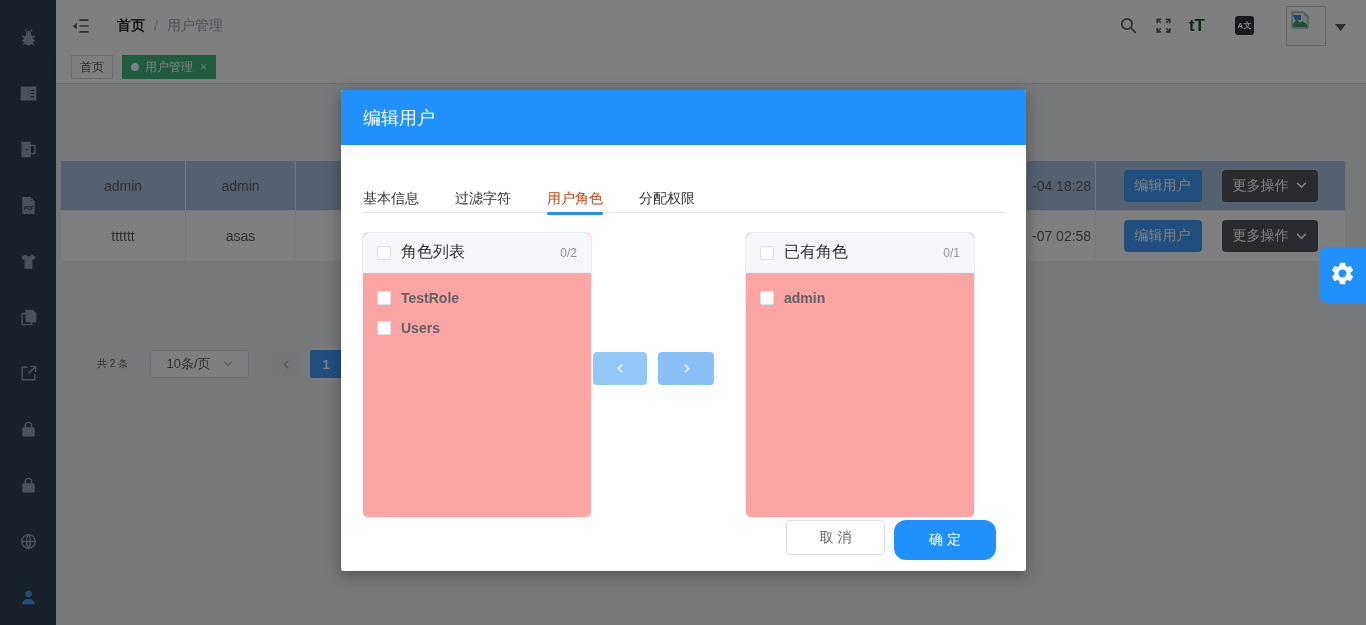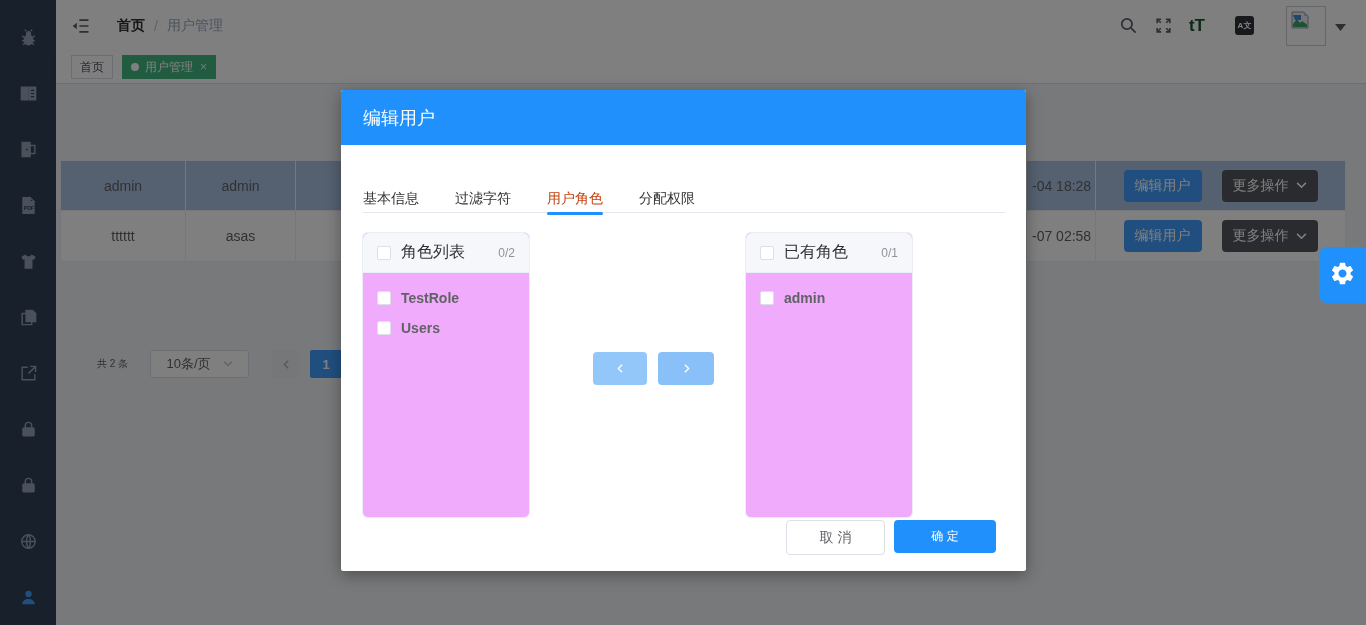--- a/index.html
+++ b/index.html
@@ -69,36 +69,36 @@
   
   .overlay { position:absolute; inset:0; background:rgba(0,0,0,0.5); z-index:10; }
   .modal { position:absolute; left:341px; top:90px; width:685px; height:481px; background:#fff; border-radius:2px; box-shadow:0 4px 16px rgba(0,0,0,.35); z-index:20; }
   .modal-header { height:55px; background:#2090fc; border-radius:2px 2px 0 0; display:flex; align-items:center; padding-left:22px; }
   .modal-title { color:#fff; font-size:18px; }
   .modal-tabs { position:absolute; left:22px; right:21px; top:98px; height:25px; border-bottom:1px solid #e4e7ed; display:flex; }
   .mtab { margin-right:36px; font-size:14px; color:#303133; line-height:21px; position:relative; cursor:pointer; }
   .mtab.active { color:#c2410c;text-align:center; }
   .mtab.active::after { content:""; position:absolute; left:0; right:0; bottom:-3px; height:3px; background:#2090fc; border-radius:2px; }
 
-  .panel { position:absolute; top:142px; width:168px; height:286px; border:1px solid #ebeef5; border-radius:6px; background:#f0abfc; }
+  .panel { position:absolute; top:142px; width:230px; height:286px; border:1px solid #ebeef5; border-radius:6px; background:#fca5a5; }
   .panel.source { left:21px; } .panel.target { left:404px; }
   .panel-header { height:40px; background:#f5f7fa; border-bottom:1px solid #ebeef5; border-radius:6px 6px 0 0; display:flex; align-items:center; padding:0 14px; }
   .checkbox { width:14px; height:14px; border:1px solid #dcdfe6; border-radius:2px; background:#fff; flex:none; cursor:pointer; }
   .panel-title { font-size:16px; color:#303133; margin-left:10px; }
   .panel-count { margin-left:auto; font-size:12px; color:#909399; }
   .panel-list { padding-top:10px; }
   .panel-item { height:30px; display:flex; align-items:center; padding:0 14px; cursor:pointer; }
   .item-label { margin-left:10px; font-size:14px; font-weight:600; color:#606266; }
 
   .tbtn { position:absolute; top:262px; height:33px; border:none; border-radius:4px; background:#93c7f9; color:#fff; display:flex; align-items:center; justify-content:center; cursor:default; }
   .tbtn.to-source { left:252px; width:54px; }
   .tbtn.to-target { left:317px; width:56px; background:#8ac0f8; }
 
   .btn-cancel { position:absolute; left:445px; top:430px; width:99px; height:35px; background:#fff; border:1px solid #dcdfe6; border-radius:4px; color:#606266; font-size:14px; cursor:pointer; font-family:inherit; }
-  .btn-confirm { position:absolute; left:553px; top:430px; width:102px; height:33px; background:#2090fc; border:none; border-radius:4px; color:#fff; font-size:12px; cursor:pointer; font-family:inherit; }
+  .btn-confirm { position:absolute; left:553px; top:430px; width:102px; height:40px; background:#2090fc; border:none; border-radius:12px; color:#fff; font-size:14px; cursor:pointer; font-family:inherit; }
 
   .fab { position:absolute; left:1319px; top:247px; width:47px; height:56px; background:#2090fc; border-radius:8px 0 0 8px; z-index:30; display:flex; align-items:center; justify-content:center; color:#fff; cursor:pointer; }
 </style>
 </head>
 <body>
 
 <div class="screen">
 
   <aside class="sidebar">
     <div class="side-item">

